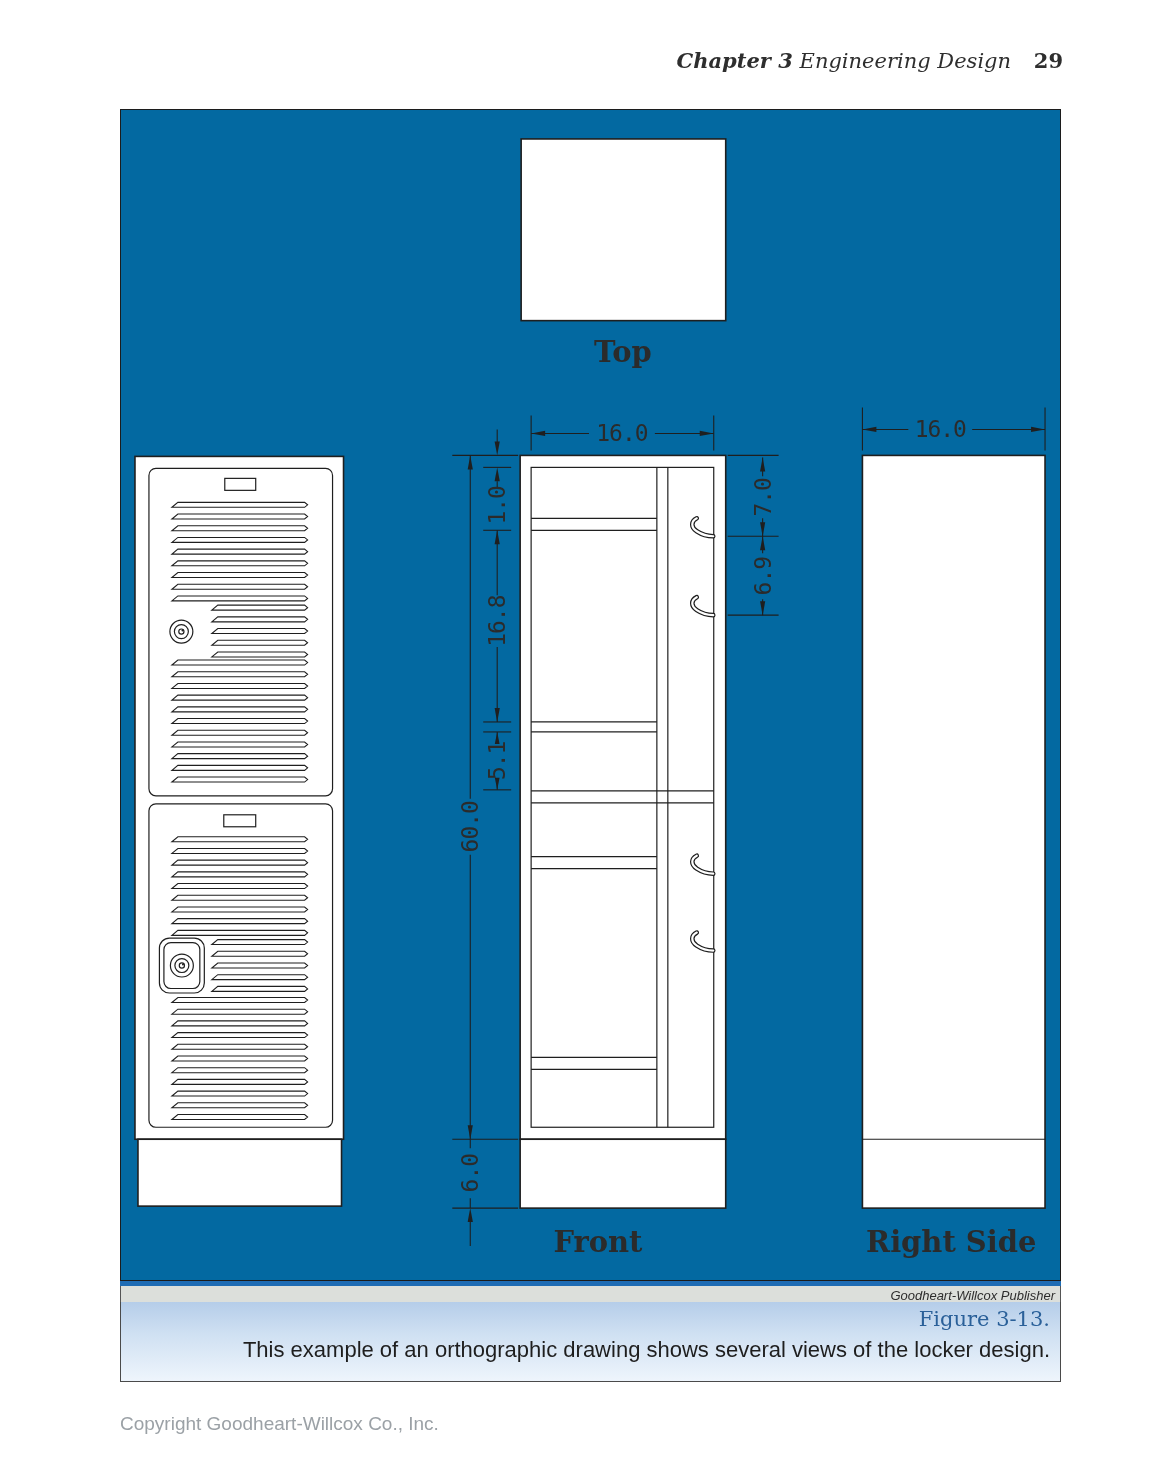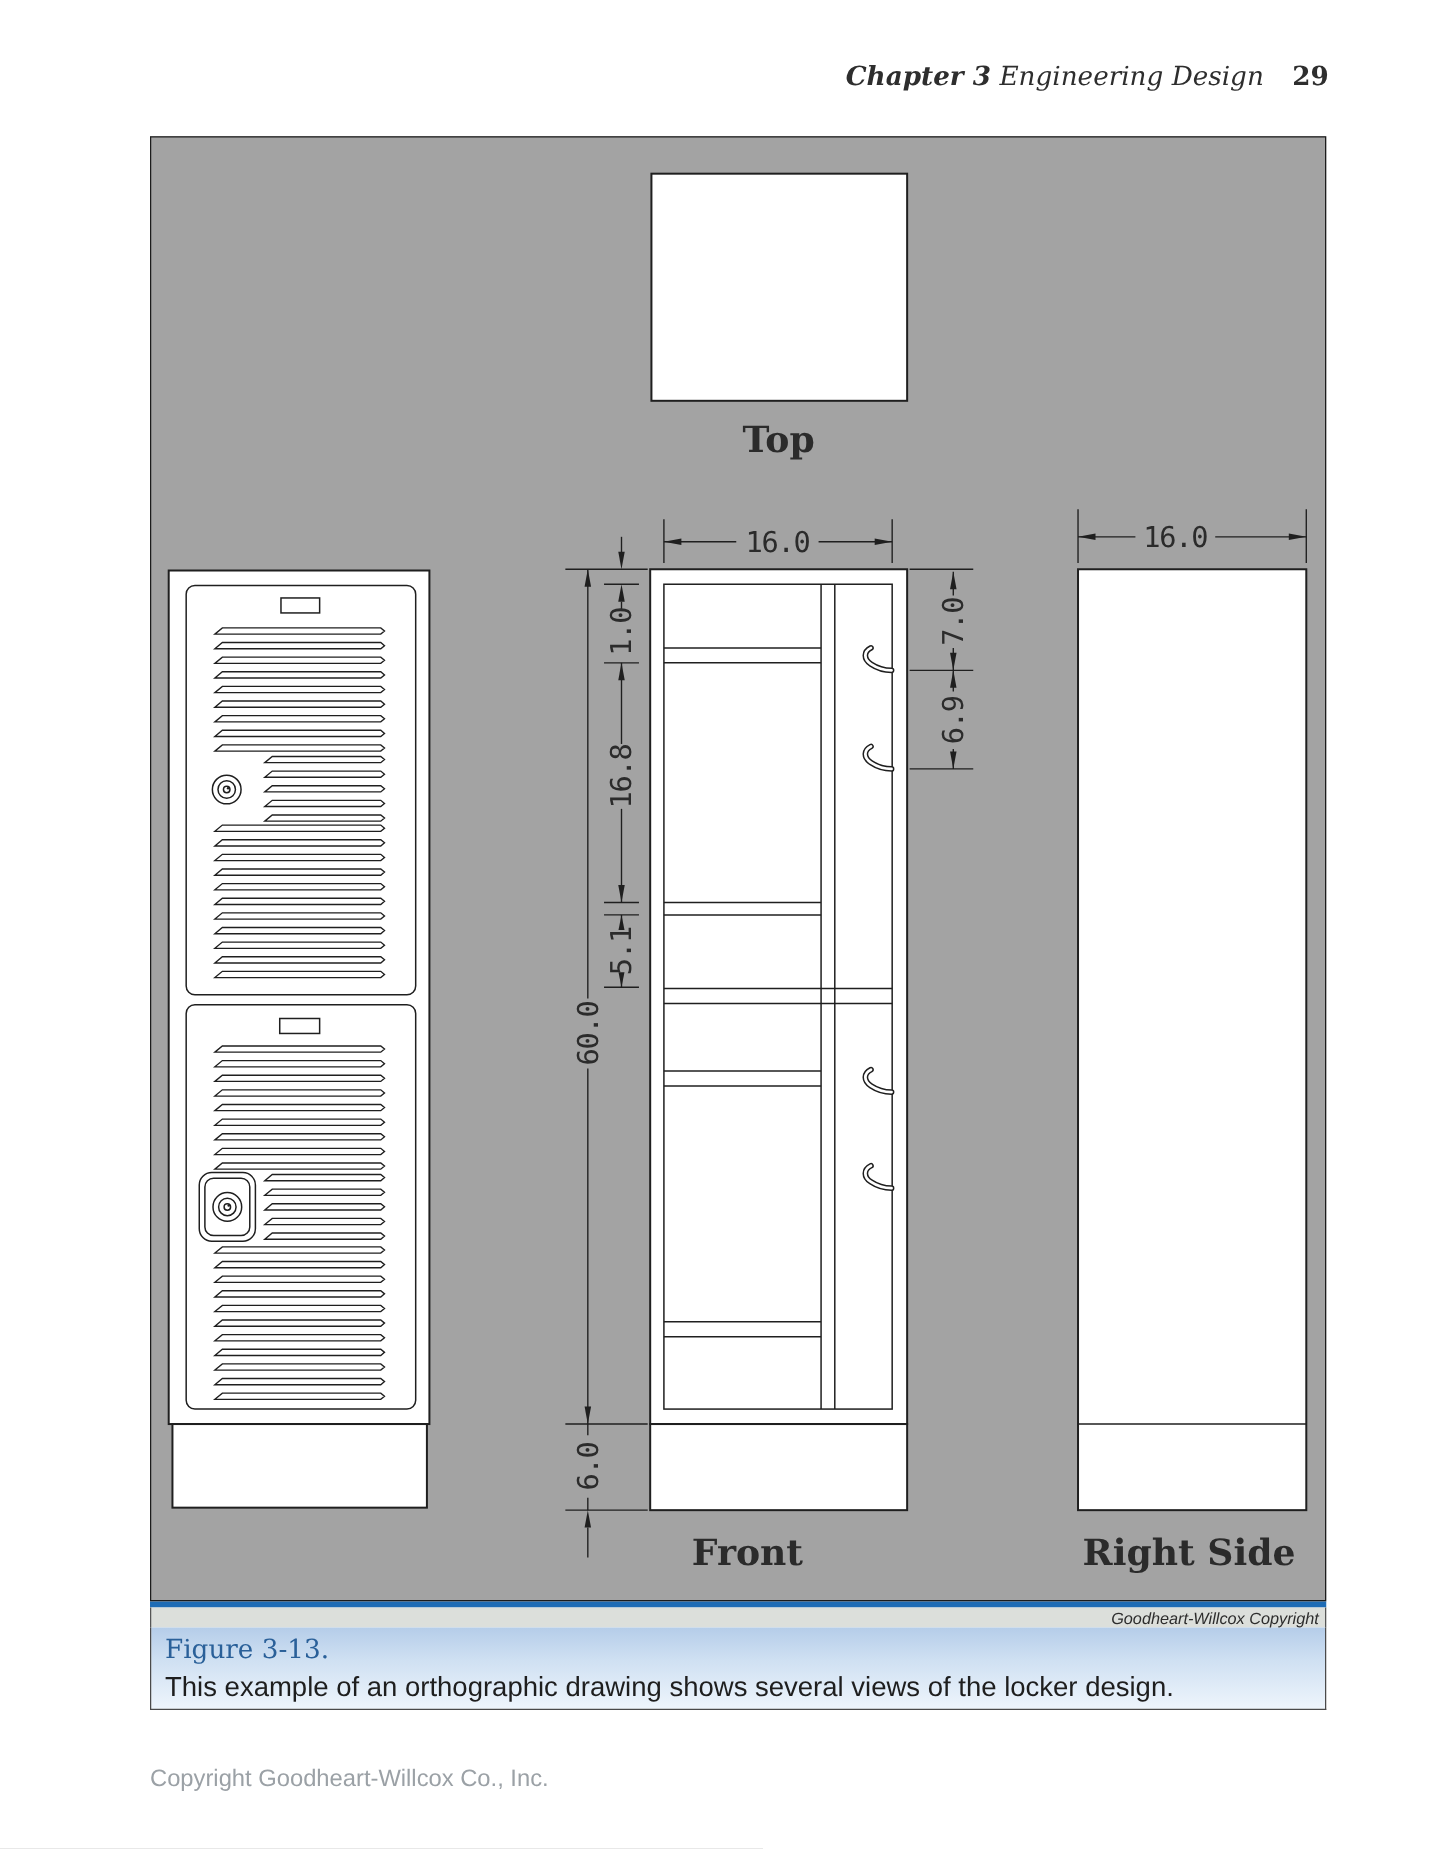--- a/index.html
+++ b/index.html
@@ -21,38 +21,39 @@
     font-family:"DejaVu Serif","Liberation Serif",serif;
     font-size:21px;color:#2e2e2e;
   }
   .runhead .chapter{font-style:italic;font-weight:bold;}
   .runhead .title{font-style:italic;}
   .runhead .pagenum{font-weight:bold;margin-left:16px;}
 
   
   .figure-wrap{position:absolute;left:120px;top:109px;width:941px;}
   .fig-drawing{
-    box-sizing:border-box;width:941px;height:1172px;background:#a3a3a3;
+    box-sizing:border-box;width:941px;height:1172px;background:#0369a1;
     border:1.5px solid #1c1c1c;position:relative;
   }
   .fig-drawing svg{position:absolute;left:0;top:0;width:100%;height:100%;}
   .accent-bar{width:941px;height:5px;background:var(--accent-bar);}
   .credit-strip{
     box-sizing:border-box;width:941px;height:16px;background:var(--credit-bg);
     border-left:1px solid #555;border-right:1px solid #555;
     text-align:right;padding:0 5px;
   }
   .credit-strip span{
     font-style:italic;font-size:13px;line-height:15px;color:#2d2d2d;
   }
   .caption-box{
-    box-sizing:border-box;width:941px;height:66px;
+    box-sizing:border-box;width:941px;height:80px;
     border:1px solid #4a4a4a;border-top:none;
     background:linear-gradient(to bottom,var(--cap-grad-top) 0%,#cfe0f2 40%,var(--cap-grad-bottom) 100%);
     padding:5px 10px 0 11px;
+    text-align:right;
   }
   .caption-label{
     font-family:"DejaVu Serif","Liberation Serif",serif;
     font-size:21px;color:var(--caption-label);margin:0 0 6px 0;
   }
   .caption-text{font-size:22px;color:#1e1e1e;margin:0;}
 
   .page-footer{
     position:absolute;left:120px;top:1413px;
     font-size:19px;color:#9ba1a6;
@@ -280,21 +281,21 @@
         <polygon class="arrow" points="763,536 760.4,550 765.6,550"></polygon>
         <polygon class="arrow" points="763,615 760.4,601 765.6,601"></polygon>
         <text class="dimtxt" transform="rotate(-90 763 576)" x="763" y="584" text-anchor="middle">6.9</text>
       </g>
     </svg>
   </div>
 
   <div class="accent-bar"></div>
 
   <div class="credit-strip">
-    <span>Goodheart-Willcox Copyright</span>
+    <span>Goodheart-Willcox Publisher</span>
   </div>
 
   <div class="caption-box">
     <p class="caption-label">Figure 3-13.</p>
     <p class="caption-text">This example of an orthographic drawing shows several views of the locker design.</p>
   </div>
 </div>
 
 <div class="page-footer">Copyright Goodheart-Willcox Co., Inc.</div>
 

